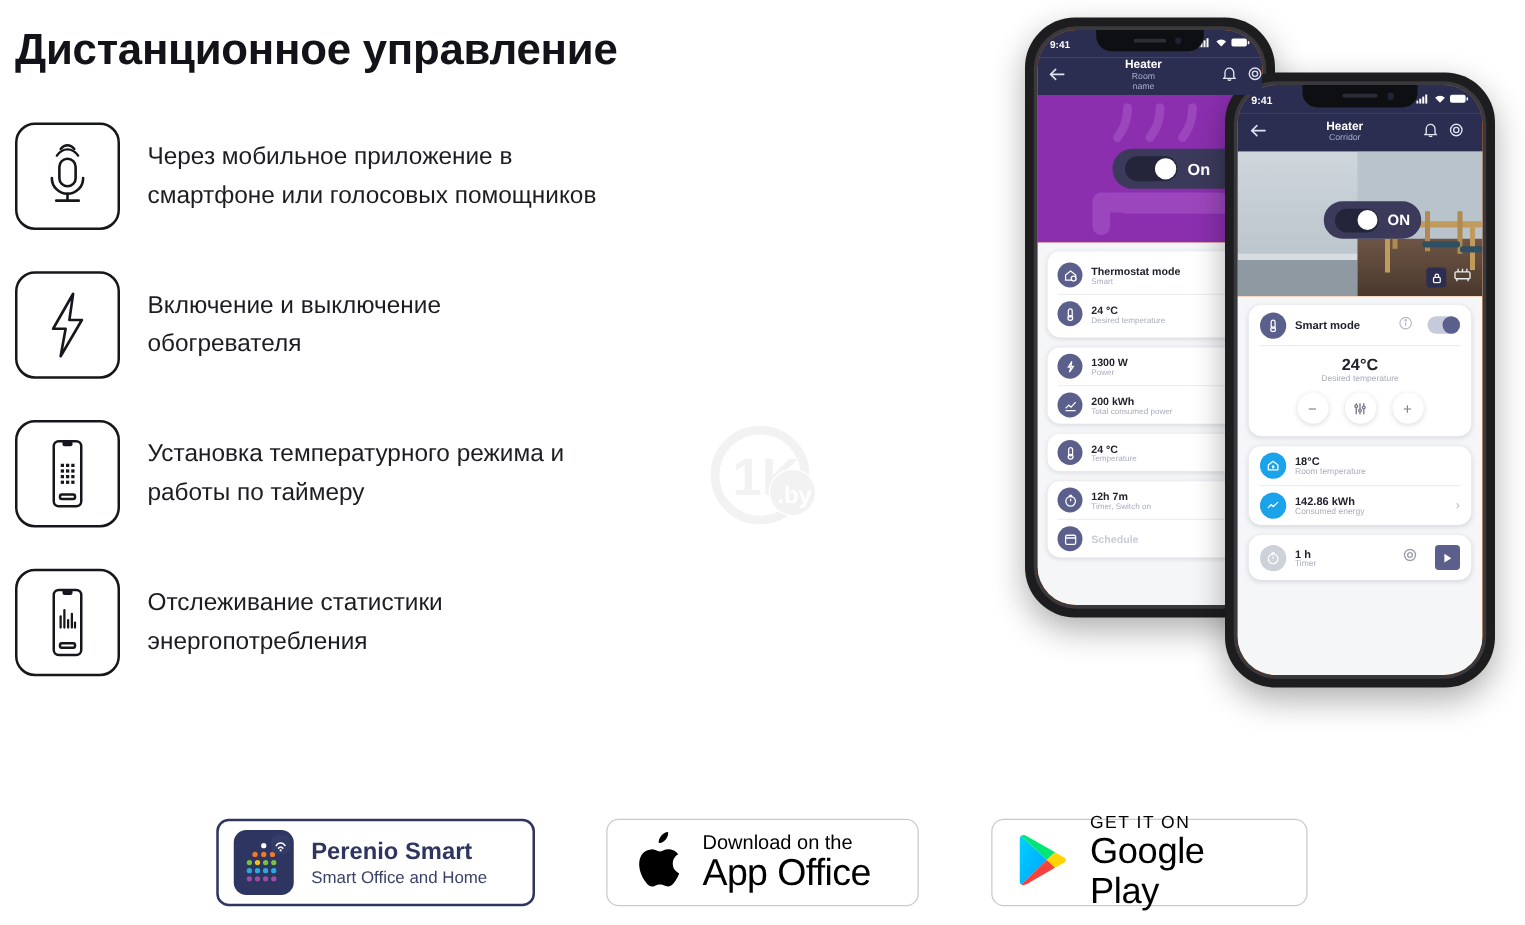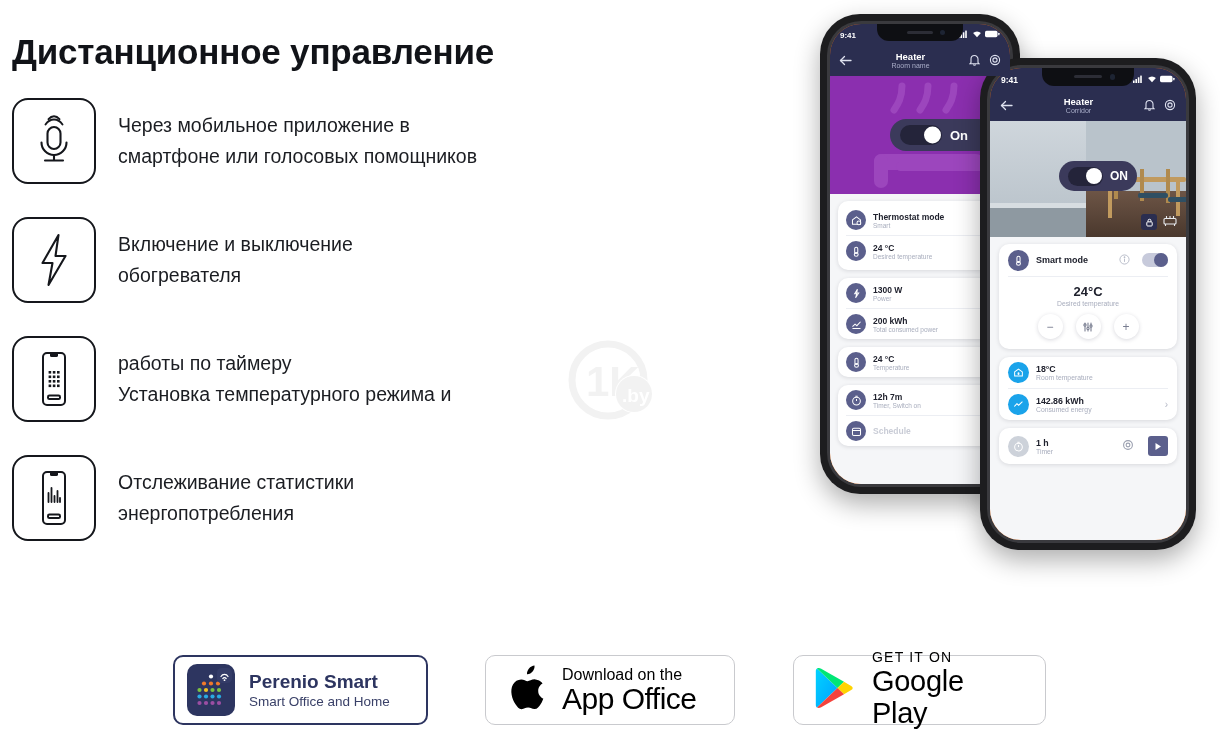--- a/index.html
+++ b/index.html
@@ -6,21 +6,21 @@
   html, body {
     width: 1220px; height: 740px;
     background: #ffffff;
     font-family: "Liberation Sans", sans-serif;
     overflow: hidden;
   }
   #root { position: relative; width: 1220px; height: 740px; background:#fff; }
 
   
   .page-title {
-    position: absolute; left: 12px; top: 32px;
+    position: absolute; left: 12px; top: 20px;
     font-size: 35px; font-weight: 700; color: #111318;
     letter-spacing: -0.2px; white-space: nowrap;
   }
 
   .feature-list { position: absolute; left: 12px; top: 98px; width: 600px; }
   .feature {
     display: flex; align-items: flex-start; gap: 22px;
     margin-bottom: 33px;
   }
   .feat-icon {
@@ -78,21 +78,21 @@
 
   .statusbar {
     position: relative; z-index: 5; display:flex; align-items:center;
     justify-content: space-between; color:#fff; background:#2b2e50;
   }
   .sb-time { font-weight:700; }
   .sb-right { display:flex; align-items:center; gap:3px; }
 
   .appbar {
     position: relative; z-index: 5; background:#2b2e50; color:#fff;
-    display:flex; align-items:center; justify-content:space-between;
+    display:flex; align-items:center; justify-content:flex-start;gap:48px;
   }
   .ab-title { text-align:center; line-height:1.15; }
   .ab-title .t1 { font-weight:700; }
   .ab-title .t2 { color:#a9adc8; }
   .ab-icons { display:flex; align-items:center; }
 
   .hero { position: relative; overflow:hidden; }
   .toggle-pill {
     position:absolute; display:flex; align-items:center;
     background:#3b3a5b; border-radius:999px; color:#fff; font-weight:700;
@@ -167,22 +167,22 @@
               <rect x="16.8" y="29" width="2.6" height="2.6"></rect>
               <rect x="21" y="29" width="2.6" height="2.6"></rect>
             <rect x="12.6" y="33.5" width="2.6" height="2.6"></rect>
               <rect x="16.8" y="33.5" width="2.6" height="2.6"></rect>
               <rect x="21" y="33.5" width="2.6" height="2.6"></rect>
           </g>
           <rect x="12" y="44.5" width="12" height="3.6" rx="1.4"></rect>
         </svg>
       </div>
       <div class="feat-text">
+        <span>Установка температурного режима и</span>
         <span>работы по таймеру</span>
-        <span>Установка температурного режима и</span>
       </div>
     </div>
 
     <div class="feature">
       <div class="feat-icon">
         <svg width="36" height="56" viewBox="0 0 36 56" fill="none" stroke="#15171c" stroke-width="2" stroke-linejoin="round">
           <rect x="7" y="2" width="22" height="52" rx="4"></rect>
           <path d="M14 2h8v2.4a1.6 1.6 0 0 1-1.6 1.6h-4.8A1.6 1.6 0 0 1 14 4.4Z" fill="#15171c" stroke="none"></path>
           <g stroke="#15171c" stroke-width="1.8" stroke-linecap="round">
             <line x1="12.5" y1="32" x2="12.5" y2="23"></line>

